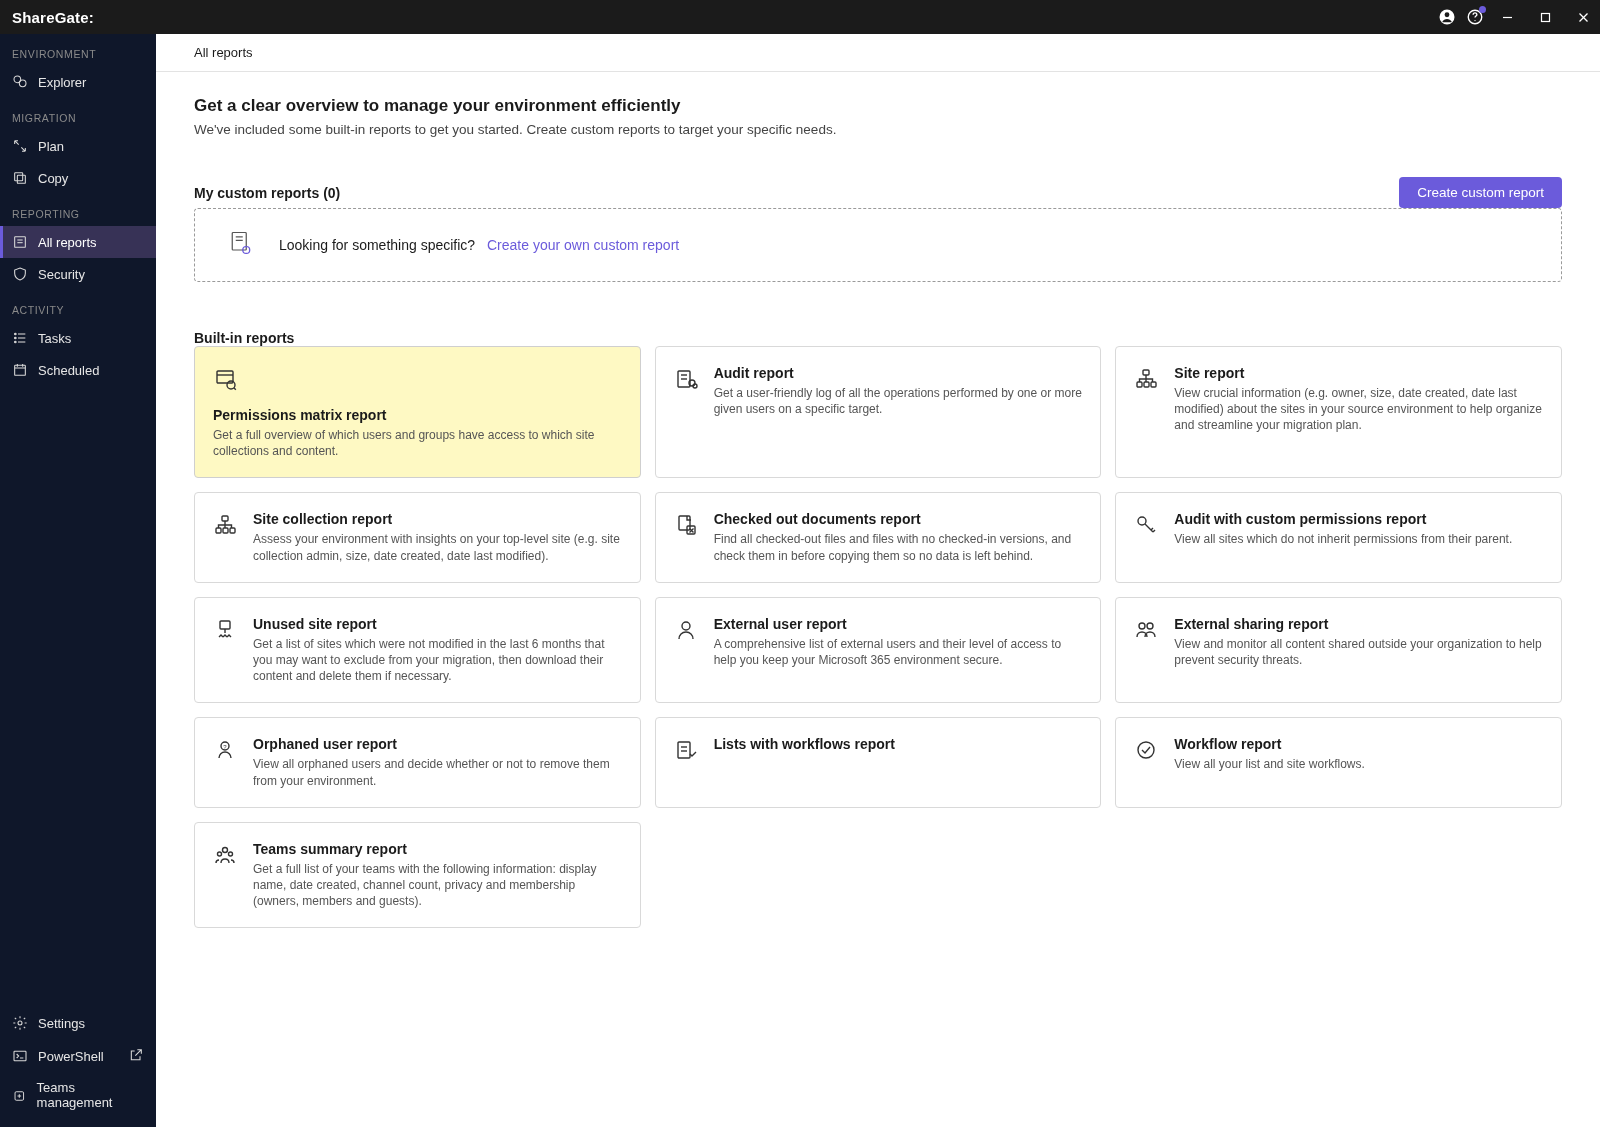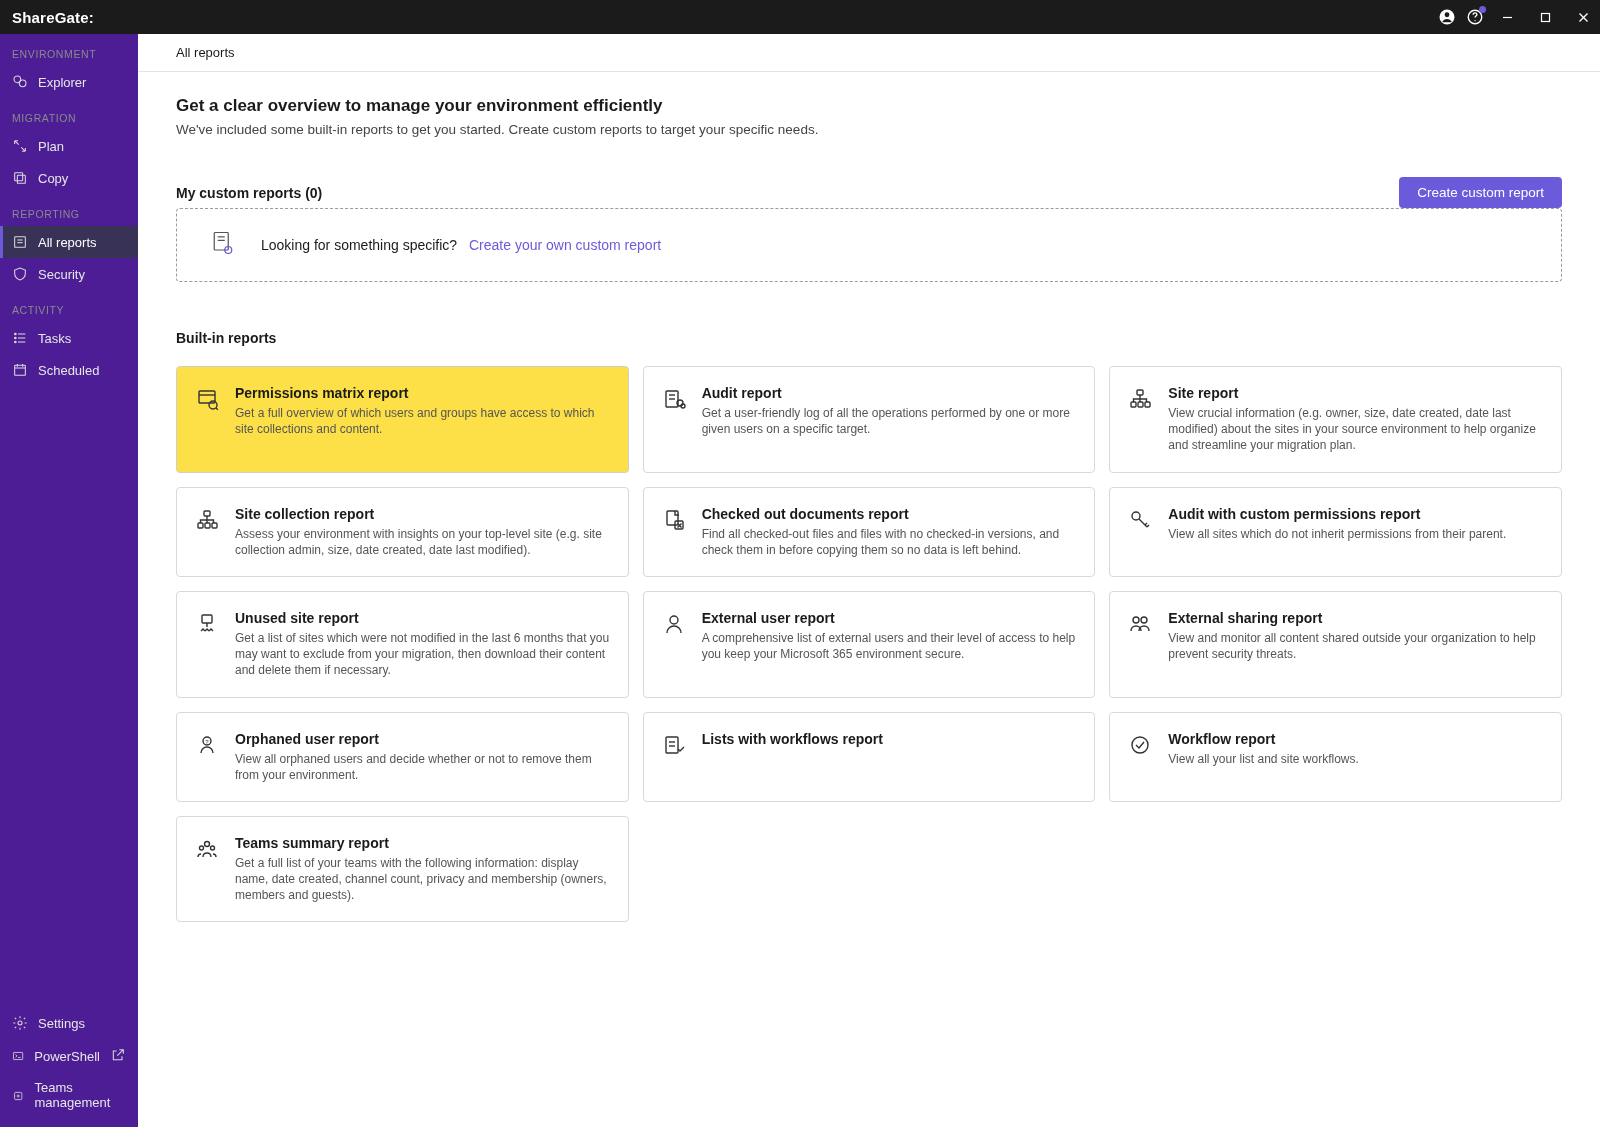--- a/index.html
+++ b/index.html
@@ -37,22 +37,22 @@
     position: relative; cursor: pointer;
   }
   .help-dot::after {
     content: ""; position: absolute; top: -2px; right: -2px;
     width: 7px; height: 7px; border-radius: 50%; background: #6b5bdb;
   }
 
   
   .app { flex: 1; display: flex; min-height: 0; }
   .sidebar {
-    width: 138px;
-    background: #4c1d95;
+    width: 156px;
+    background: #0f172a;
     color: #c9c9c9;
     display: flex;
     flex-direction: column;
     font-size: 13px;
   }
   .sidebar .section-label {
     color: #8a8a8a;
     font-size: 10.5px;
     letter-spacing: 0.6px;
     padding: 14px 12px 6px 12px;
@@ -96,33 +96,33 @@
   }
 
   .dashed-box {
     border: 1px dashed #9a9a9a; border-radius: 4px;
     padding: 20px 32px; display: flex; align-items: center; gap: 24px;
     margin-bottom: 48px;
   }
   .dashed-box .prompt { font-size: 14px; }
   .dashed-box a { color: #6b5bdb; text-decoration: none; margin-left: 8px; }
 
-  .builtin-title { font-size: 14px; font-weight: 600; margin-bottom: 20px; }
+  .builtin-title { font-size: 14px; font-weight: 600; }
   .cards {
     display: grid;
     grid-template-columns: repeat(3, 1fr);
     gap: 14px;
   }
   .card {
     border: 1px solid #d9d9d9; border-radius: 4px;
     padding: 18px 18px 18px 18px;
     display: flex; gap: 16px; align-items: flex-start;
     cursor: pointer; background: #fff;
   }
-  .card.highlight { background: #fde047; border-color: #cfcfcf; }
+  .card.highlight { background: #fef9c3; border-color: #cfcfcf; flex-direction: column; }
   .card .ico { width: 24px; height: 24px; flex-shrink: 0; margin-top: 2px; }
   .card .ico svg { width: 24px; height: 24px; stroke: #333; fill: none; stroke-width: 1.4; }
   .card-title { font-size: 14px; font-weight: 600; margin-bottom: 4px; }
   .card-desc { font-size: 12px; color: #555; line-height: 1.35; }
 
   .doc-icon svg { width: 28px; height: 28px; stroke: #555; fill: none; stroke-width: 1.4; }
 </style>
 </head>
 <body>
 

